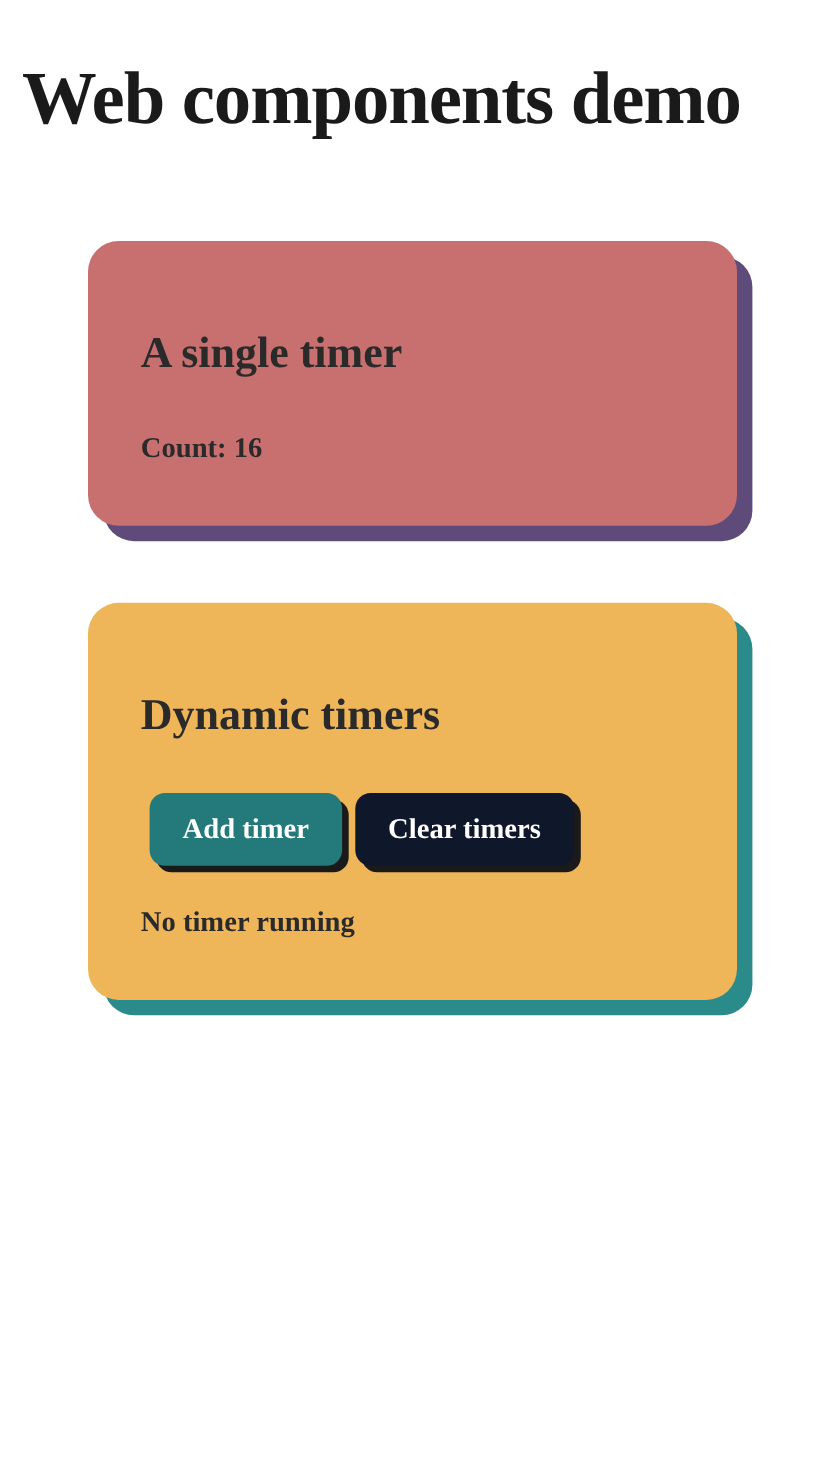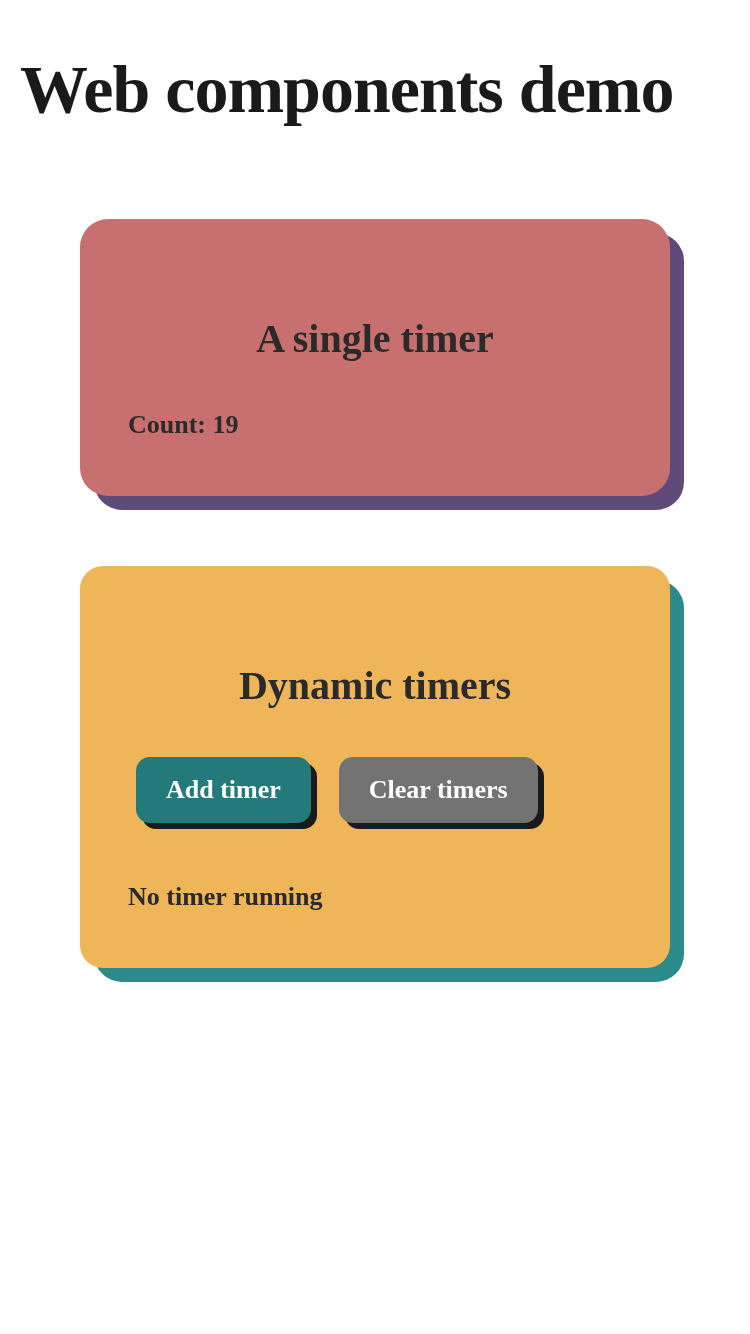--- a/index.html
+++ b/index.html
@@ -43,73 +43,71 @@
       z-index: 1;
     }
     .card-red {
       background: #c86f6f;
     }
     .shadow-purple {
       background: #5f4b7a;
     }
     .card-yellow {
       background: #eeb559;
-      border-radius: 23px;
     }
     .shadow-teal {
       background: #2b8a8a;
     }
     .card-heading {
       font-size: 40px;
       font-weight: 900;
       color: #2a2a2a;
-      margin-top: 48px;
+      margin-top: 30px;
       margin-bottom: 48px;
-      text-align: center;
     }
     .card-text {
       font-size: 26px;
       font-weight: 700;
       color: #2a2a2a;
     }
     .button-row {
       display: flex;
-      gap: 28px;
-      margin-bottom: 59px;
+      gap: 12px;
+      margin-bottom: 36px;
       margin-left: 8px;
     }
     .btn {
       position: relative;
       border: none;
       border-radius: 14px;
       padding: 18px 30px;
       font-family: Georgia, 'Times New Roman', serif;
       font-size: 26px;
       font-weight: 700;
       color: #ffffff;
       cursor: pointer;
       box-shadow: 6px 6px 0 0 #1a1a1a;
     }
     .btn-teal {
       background: #247a7a;
     }
     .btn-red {
-      background: #737373;
+      background: #0f172a;
     }
   </style>
 </head>
 <body>
 
 <h1 class="page-title">Web components demo</h1>
 
 <div class="card-wrapper">
   <div class="card-shadow shadow-purple"></div>
   <div class="card card-red">
     <h2 class="card-heading">A single timer</h2>
-    <p class="card-text">Count: 19</p>
+    <p class="card-text">Count: 16</p>
   </div>
 </div>
 
 <div class="card-wrapper">
   <div class="card-shadow shadow-teal"></div>
   <div class="card card-yellow">
     <h2 class="card-heading">Dynamic timers</h2>
     <div class="button-row">
       <button class="btn btn-teal">Add timer</button>
       <button class="btn btn-red">Clear timers</button>

